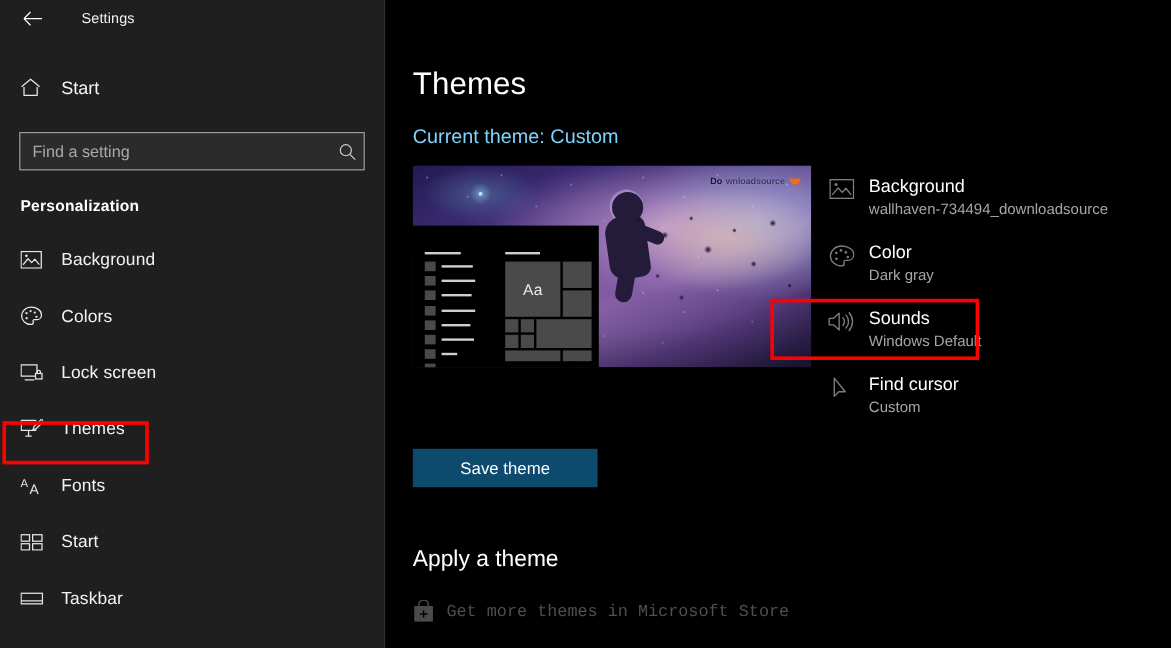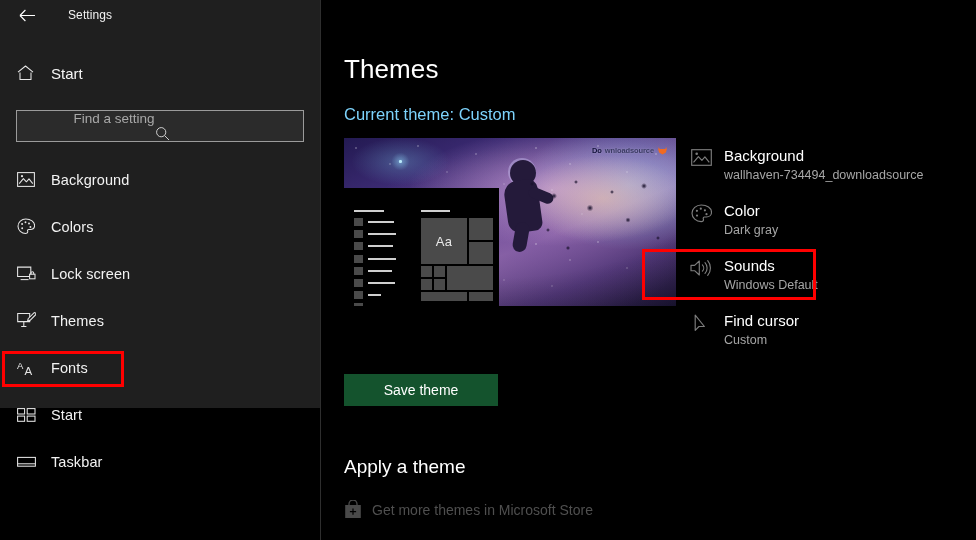--- a/index.html
+++ b/index.html
@@ -18,21 +18,21 @@
     width: 976px;
     height: 540px;
     display: flex;
     background: #000000;
   }
 
   
   #sidebar {
     position: relative;
     width: 320px;
-    height: 408px;
+    height: 540px;
     background: #1f1f1f;
     flex: 0 0 320px;
   }
 
   #titlebar {
     height: 30px;
     display: flex;
     align-items: center;
     padding-left: 12px;
   }
@@ -76,21 +76,20 @@
 
   
   #search-wrap {
     margin: 20px 16px 0 16px;
     height: 32px;
     background: #2b2b2b;
     border: 1px solid #9b9b9b;
     display: flex;
     align-items: center;
     padding: 0 6px 0 10px;
-    flex-direction: column;
   }
   #search-input {
     flex: 1;
     background: transparent;
     border: none;
     outline: none;
     font-family: "Liberation Sans", sans-serif;
     font-size: 13.5px;
     color: #d8d8d8;
   }
@@ -315,41 +314,41 @@
   }
   .prop-text { margin-left: 6px; }
   .prop-title { font-size: 15px; color: #ffffff; line-height: 19px; }
   .prop-sub { font-size: 12.5px; color: #a6a6a6; line-height: 18px; margin-top: 1px; }
 
   
   #save-theme {
     position: absolute;
     left: 23px; top: 374px;
     width: 154px; height: 32px;
-    background: #14532d;
+    background: #0c4a6e;
     border: none;
     color: #ffffff;
     font-family: "Liberation Sans", sans-serif;
     font-size: 14px;
     cursor: default;
   }
 
   #apply-heading {
     position: absolute;
     left: 23px; top: 456px;
     font-size: 19px; color: #ffffff; font-weight: normal;
   }
 
   #store-link {
     position: absolute;
     left: 23px; top: 500px;
     display: flex; align-items: center; gap: 10px;
   }
   #store-icon { color: #4a4a4a; display: flex; align-items: center; }
-  #store-text { font-size: 14px; color: #4f4f4f; }
+  #store-text { font-size: 14px; color: #4f4f4f; font-family: Liberation Mono, monospace; }
 
   
   .highlight-box {
     position: absolute;
     border: 3px solid #ff0000;
     pointer-events: none;
     z-index: 40;
   }
   #hl-themes { left: 2px;   top: 351px; width: 122px; height: 36px; }
   #hl-sounds { left: 684px; top: 249px; width: 174px; height: 51px; }
@@ -383,20 +382,21 @@
     <div id="search-wrap">
       <input id="search-input" type="text" placeholder="Find a setting" style="">
       <span id="search-icon">
         <svg width="15" height="15" viewBox="0 0 15 15" fill="none" aria-hidden="true">
           <circle cx="6.2" cy="6.2" r="4.6" stroke="currentColor" stroke-width="1"></circle>
           <path d="M9.6 9.6 14 14" stroke="currentColor" stroke-width="1"></path>
         </svg>
       </span>
     </div>
 
+    <div id="category-label">Personalization</div>
 
     <div id="nav-list">
 
       <div class="nav-item">
         <span class="ic">
           <svg width="18" height="15" viewBox="0 0 18 15" fill="none" aria-hidden="true">
             <rect x=".6" y=".6" width="16.8" height="13.8" stroke="currentColor" stroke-width="1.05"></rect>
             <path d="M2.2 11.6 6.4 6.6l3 3.2 2.6-2.9 3.8 4.7" stroke="currentColor" stroke-width="1.05" stroke-linejoin="round"></path>
             <circle cx="5" cy="4.2" r="1.1" fill="currentColor"></circle>
           </svg>

